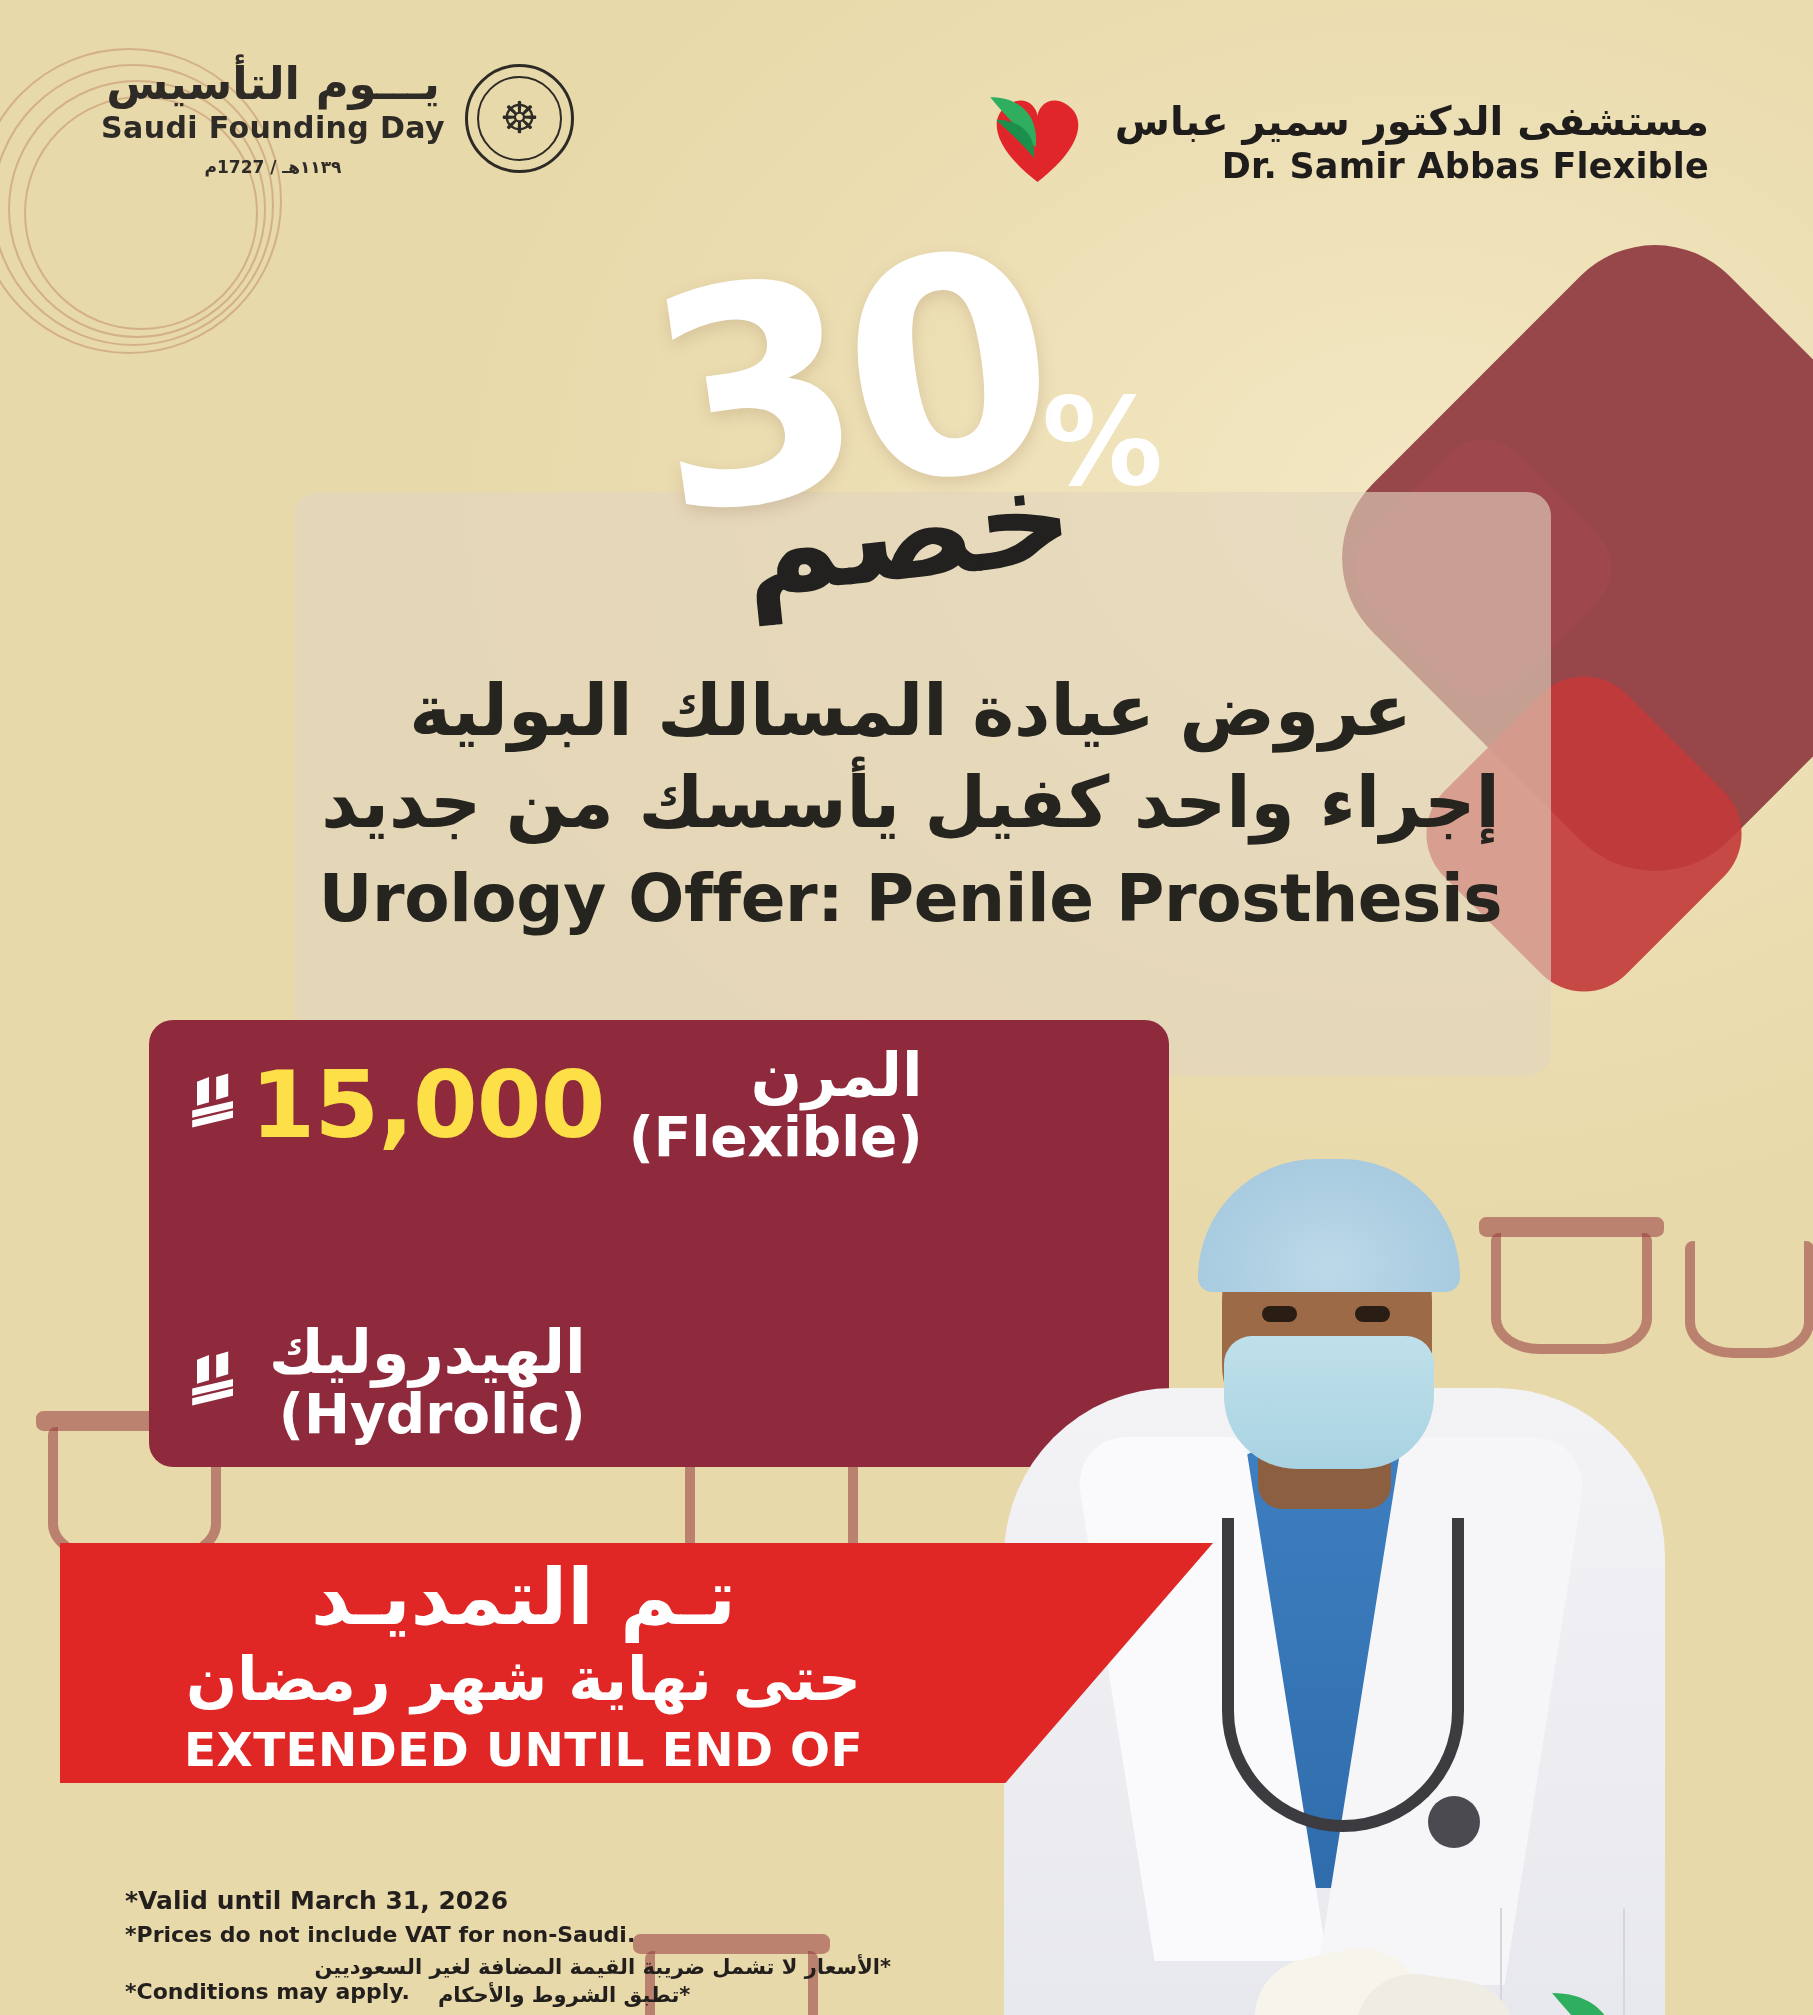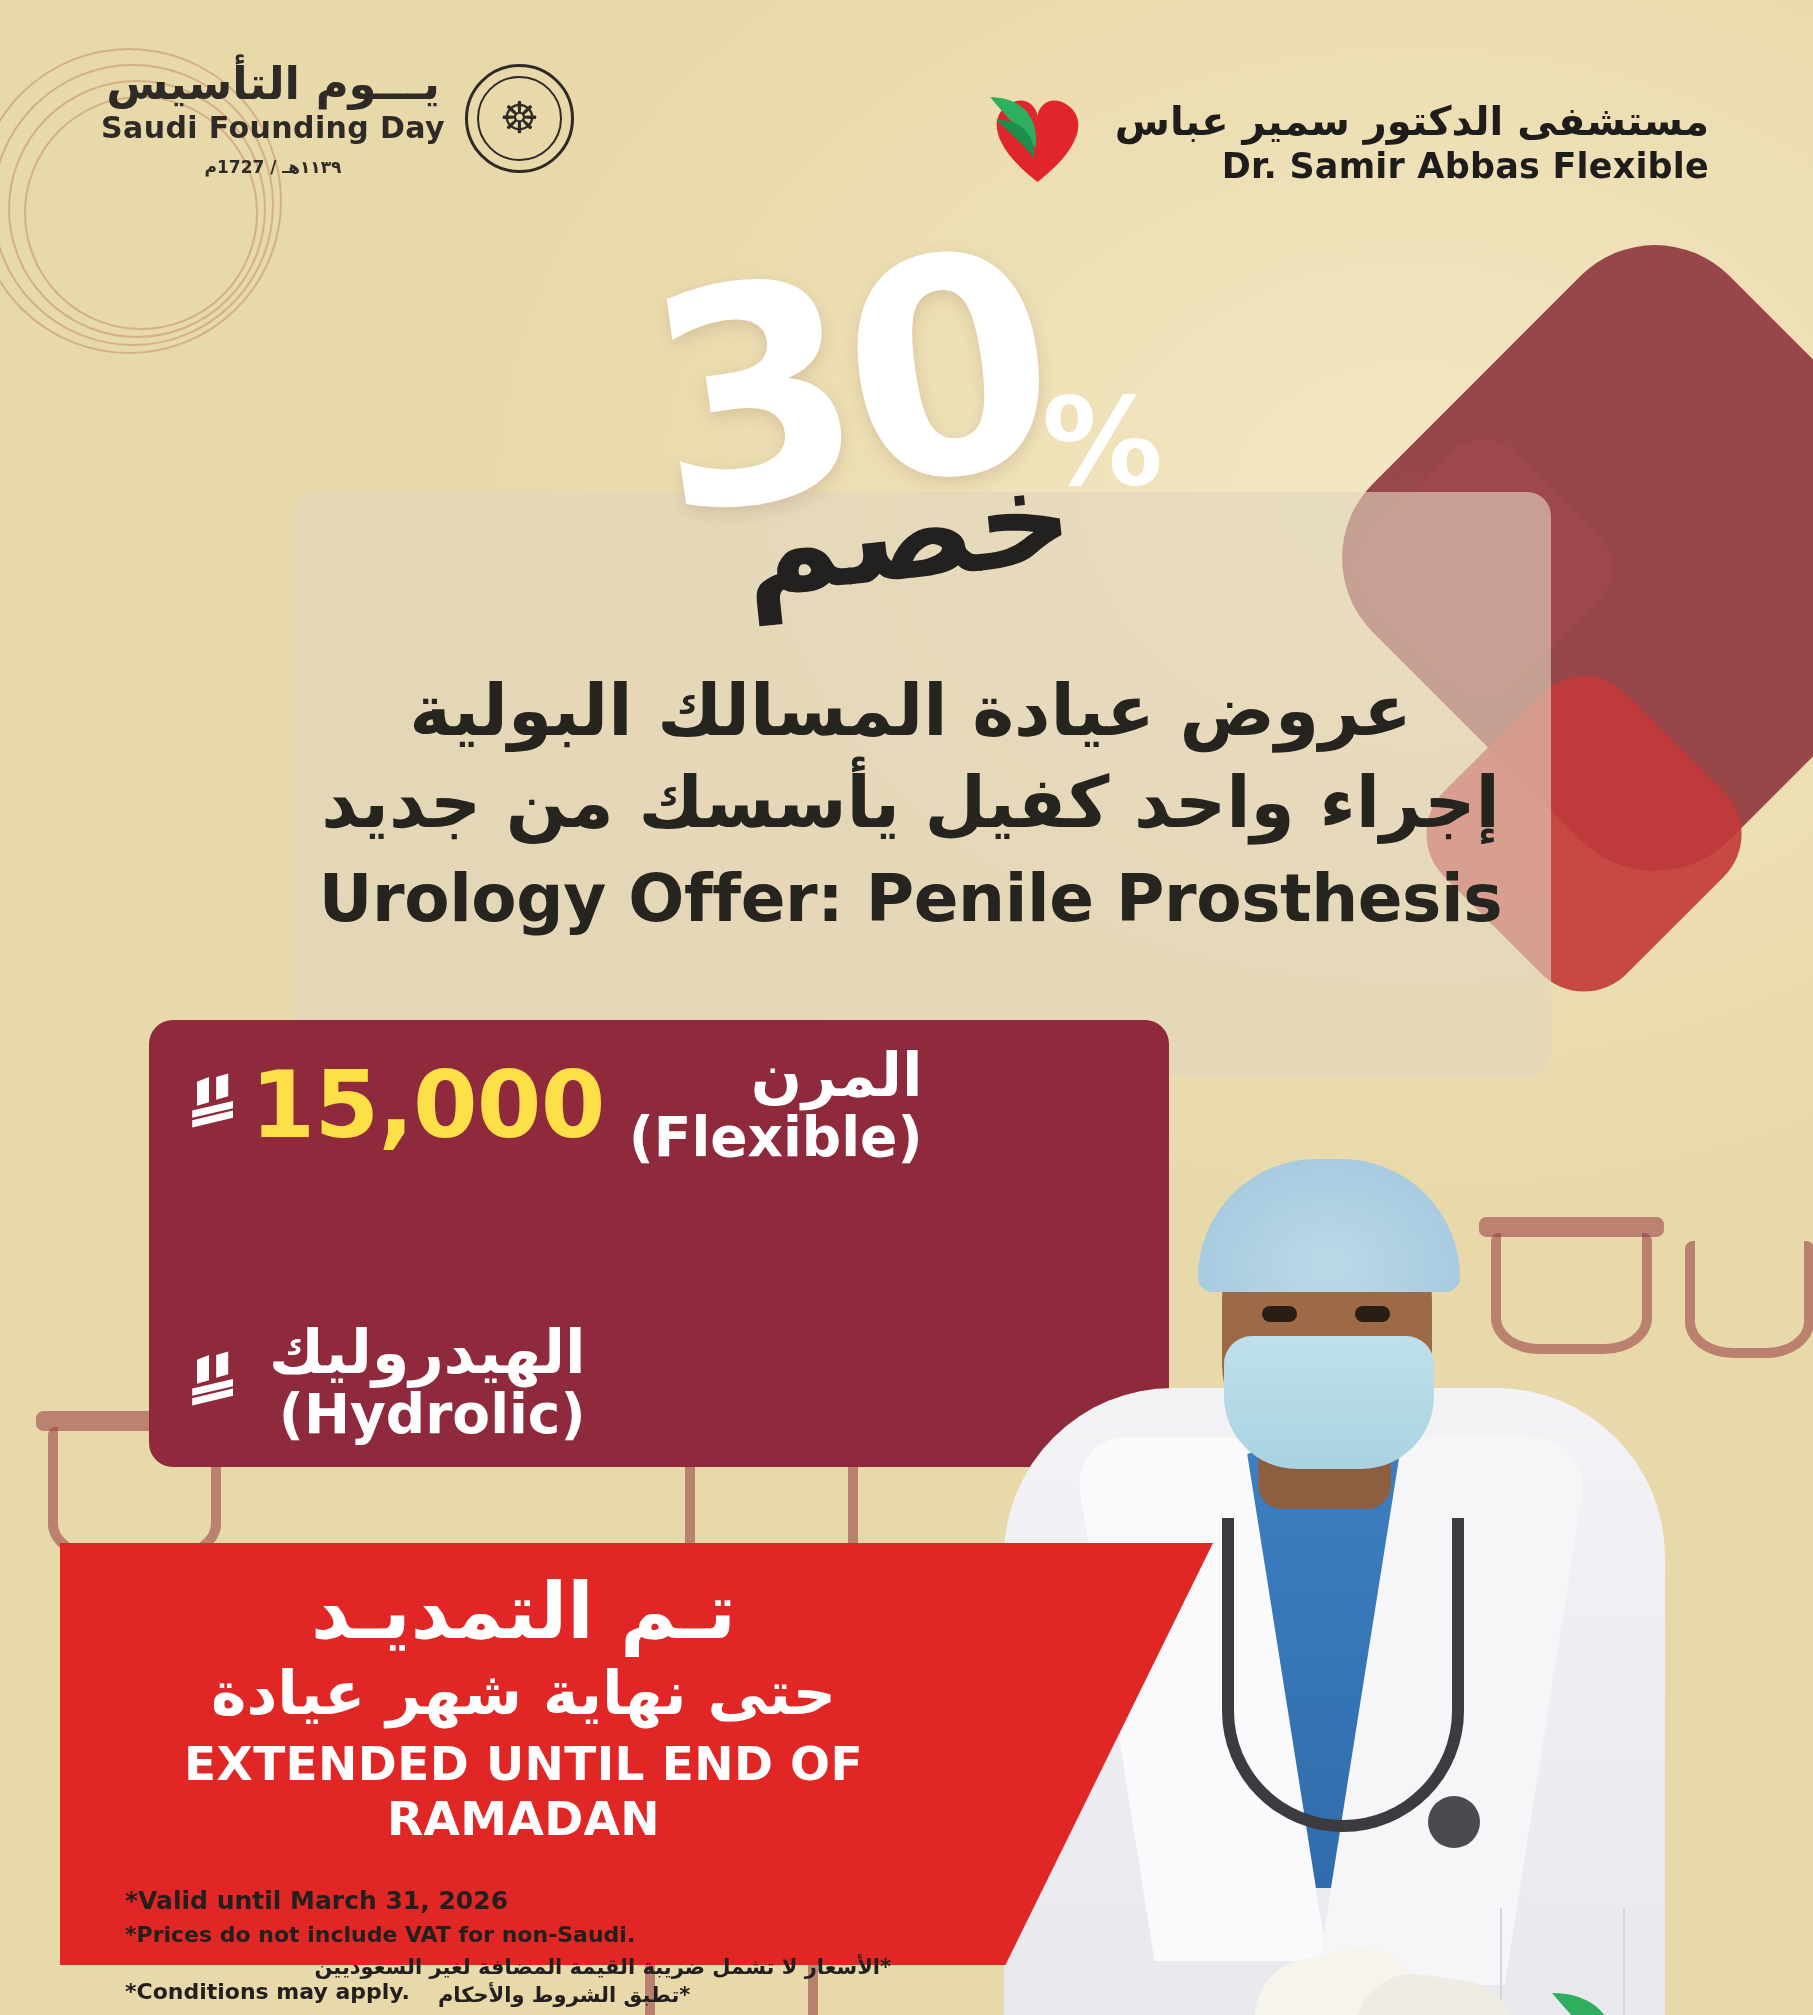--- a/index.html
+++ b/index.html
@@ -205,24 +205,24 @@
   .price-amount .riyal { font-size: 77px; font-weight: 700; }
   .price-underline {
     position: absolute; left: 28px; right: 0; bottom: 10.5px; height: 10.5px;
     background: #e8d9a8; z-index: -1;
   }
 
   
   .extended {
     position: absolute;
     left: 60px; top: 1543px;
-    width: 1153px; height: 422px;
+    width: 1153px; height: 240px;
     background: #e02726;
     clip-path: polygon(0 0, 100% 0, 82% 100%, 0 100%);
-    padding: 24px 0 0 0;
+    padding: 10px 0 0 0;
     text-align: center;
   }
   .ext-inner { width: 927px; }
   .ext-ar1 {
     font-size: 77px; font-weight: 800; color: #ffffff; direction: rtl;
     letter-spacing: 2.4px;
   }
   .ext-ar2 {
     font-size: 60px; font-weight: 700; color: #ffffff; direction: rtl;
     margin-top: 2.4px;
@@ -457,21 +457,21 @@
     <div class="doc-eye r"></div>
     <div class="doc-stetho"></div>
     <div class="doc-stetho-bell"></div>
     <div class="doc-glove-l"></div>
     <div class="doc-glove-r"></div>
   </div>
 
   <div class="extended">
     <div class="ext-inner">
       <div class="ext-ar1">تـم التمديـد</div>
-      <div class="ext-ar2">حتى نهاية شهر عيادة</div>
+      <div class="ext-ar2">حتى نهاية شهر رمضان</div>
       <div class="ext-en">EXTENDED UNTIL END OF RAMADAN</div>
     </div>
   </div>
 
   <div class="fineprint">
     <div class="fp-line">*Valid until March 31, 2026</div>
     <div class="fp-line small">*Prices do not include VAT for non-Saudi.</div>
     <div class="fp-ar">*الأسعار لا تشمل ضريبة القيمة المضافة لغير السعوديين</div>
     <div class="fp-row">
       <div class="fp-line small">*Conditions may apply.</div>

